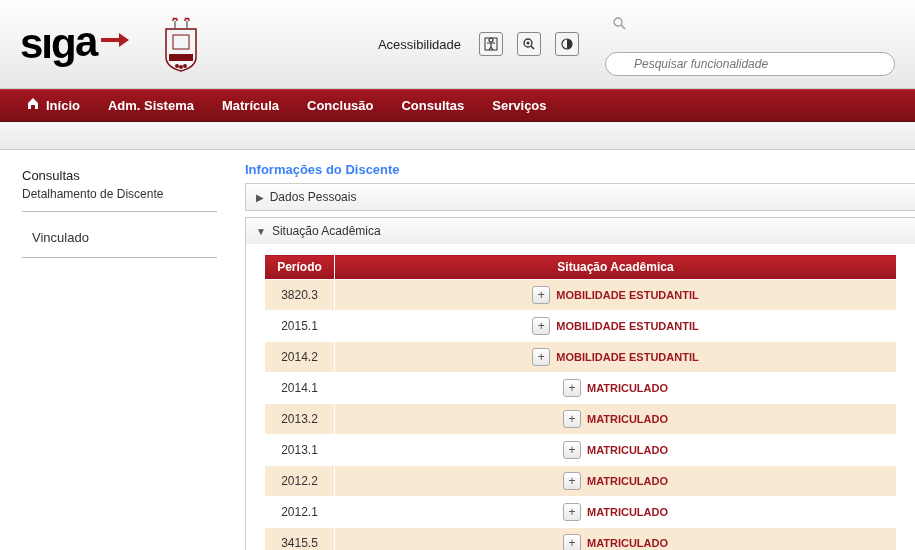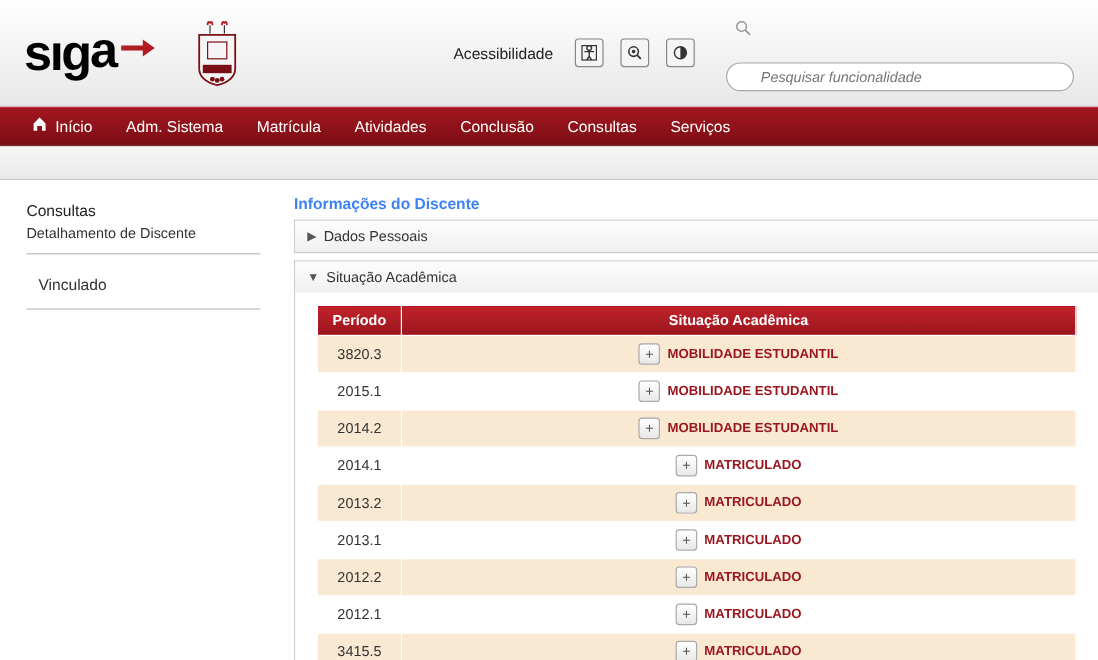--- a/index.html
+++ b/index.html
@@ -12,21 +12,21 @@
 
 .acc-area { margin-left: auto; display: flex; align-items: center; gap: 14px; }
 .acc-label { font-size: 13px; color: #222; margin-right: 4px; }
 .acc-btn { width: 24px; height: 24px; border: 1px solid #888; background: #f5f5f5; border-radius: 3px; display: flex; align-items: center; justify-content: center; cursor: pointer; font-size: 14px; }
 
 .search-box { margin-left: 12px; position: relative; }
 .search-input { width: 290px; height: 24px; border: 1px solid #aaa; border-radius: 12px; padding: 0 10px 0 28px; font-style: italic; font-size: 12px; color: #888; margin-top: 39px; }
 .search-icon { position: absolute; left: 8px; top: 4px; font-size: 13px; color: #999; }
 
 .nav-bar { background: linear-gradient(#a2161f, #7c0e16); height: 33px; display: flex; align-items: center; padding: 0 12px; border-top: 1px solid #c03540; border-bottom: 1px solid #5a0a10; }
-.nav-item { color: #fff; font-size: 13px; font-weight: normal; padding: 0 14px; cursor: pointer; display: flex; align-items: center; gap: 6px; height: 33px; line-height: 33px; }
+.nav-item { color: #fff; font-size: 13px; font-weight: bold; padding: 0 14px; cursor: pointer; display: flex; align-items: center; gap: 6px; height: 33px; line-height: 33px; }
 .home-icon { font-size: 14px; }
 
 .sub-bar { background: linear-gradient(#f5f5f5, #eaeaea); height: 28px; border-bottom: 1px solid #ccc; }
 
 .content-area { display: flex; padding: 12px 0 0 0; }
 .sidebar { width: 225px; padding: 0 8px 0 22px; }
 .sidebar-block { border-bottom: 1px solid #bbb; padding: 6px 0 10px 0; margin-bottom: 6px; }
 .sidebar-title { font-size: 13px; color: #222; margin-bottom: 4px; }
 .sidebar-sub { font-size: 12px; color: #333; }
 .sidebar-item { padding: 12px 10px; border-bottom: 1px solid #bbb; font-size: 13px; cursor: pointer; }
@@ -116,23 +116,20 @@
           <path d="M2 7 L7 2 L12 7 L12 13 L9 13 L9 9 L5 9 L5 13 L2 13 Z" fill="#fff"></path>
         </svg>
     </span>
     <span>Início</span>
   </div>
   <div class="nav-item">
       <span>Adm. Sistema</span>
     </div>
   <div class="nav-item">
       <span>Matrícula</span>
-    </div>
-  <div class="nav-item">
-      <span>Atividades</span>
     </div>
   <div class="nav-item">
       <span>Conclusão</span>
     </div>
   <div class="nav-item">
       <span>Consultas</span>
     </div>
   <div class="nav-item">
       <span>Serviços</span>
     </div>

